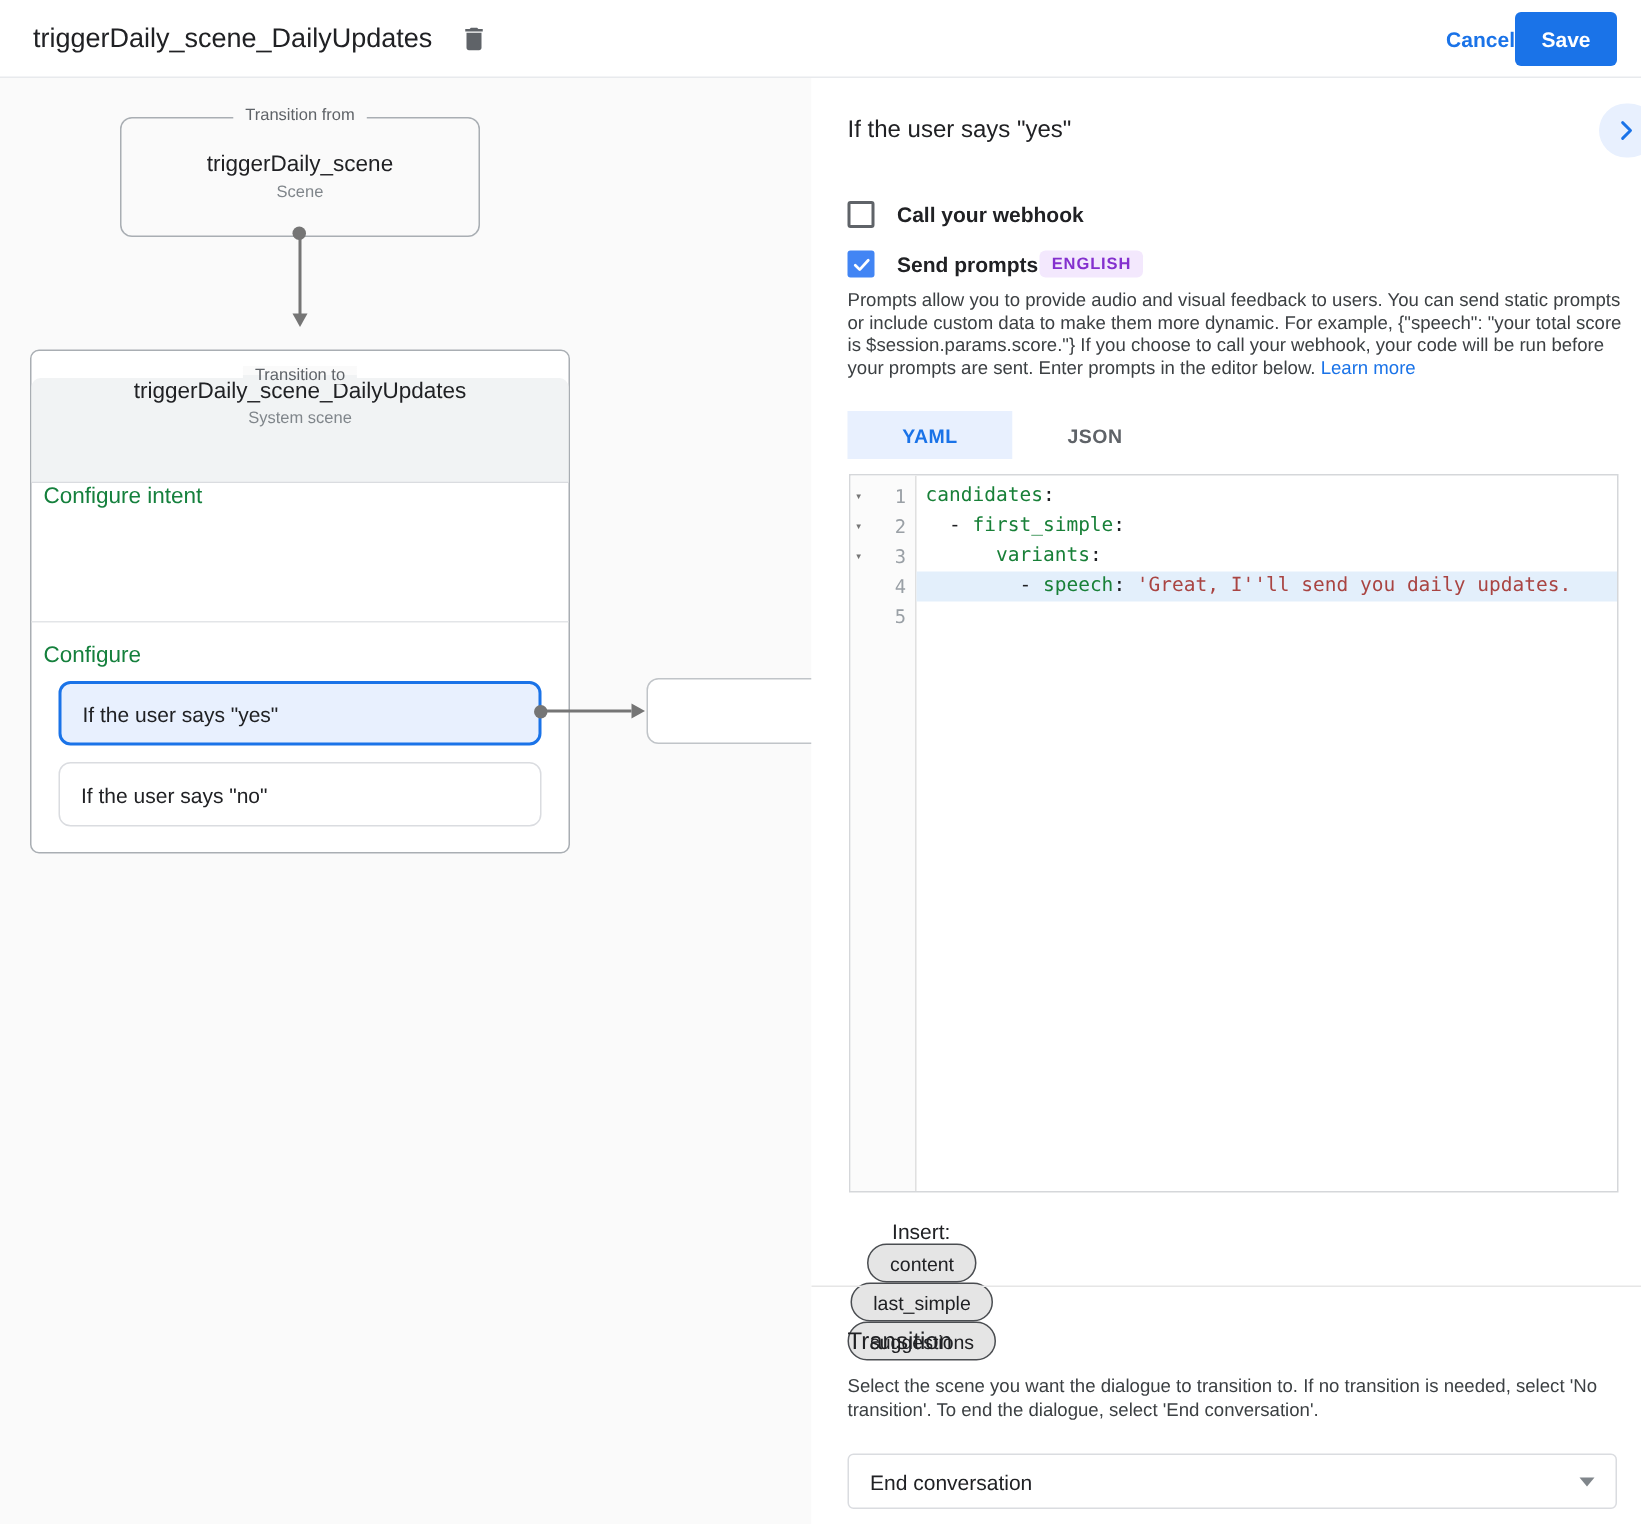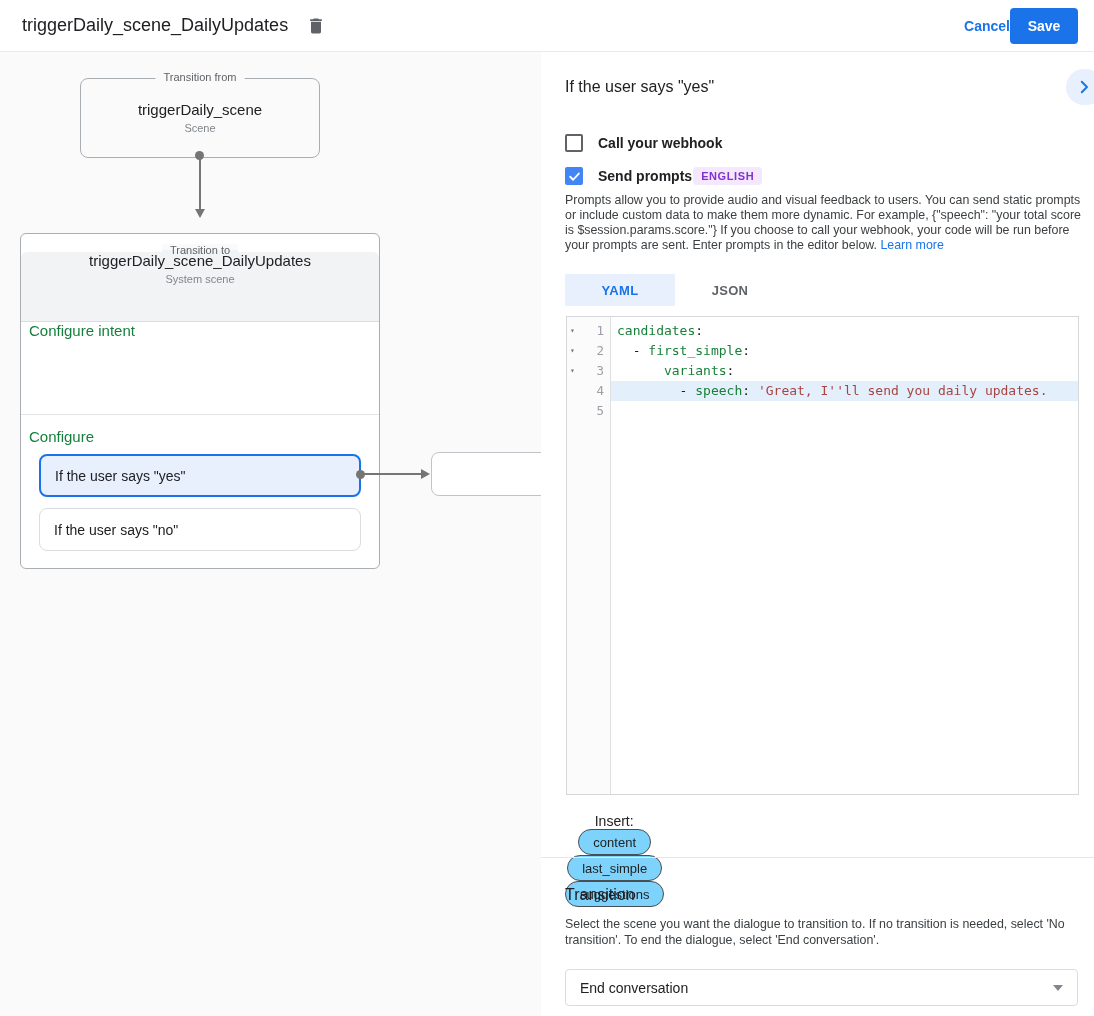--- a/index.html
+++ b/index.html
@@ -87,21 +87,21 @@
   .ed-row { display:flex; height:20px; line-height:20px; }
   .gut { width:44px; flex:none; display:flex; align-items:center; padding:0 7px 0 3px; }
   .fold { width:11px; font-size:8px; color:#757575; cursor:pointer; }
   .lnum { flex:1; text-align:right; font-size:12.5px; color:#9aa0a6; }
   .code { flex:1; white-space:pre; padding-left:6px; overflow:hidden; cursor:text; }
   .code.hl { background:#e3effb; }
   .tok-key { color:#188038; } .tok-plain { color:#202124; } .tok-string { color:#a94442; }
 
   #insert-row { position:absolute; left:24px; top:761px; display:flex; align-items:center;flex-direction:column; }
   #insert-label { font-size:14px; color:#202124; margin-right:10px; }
-  .chip { height:26px; border:1px solid #4a4d51; border-radius:13px; background:#7dd3fc; display:flex; align-items:center;
+  .chip { height:26px; border:1px solid #4a4d51; border-radius:13px; background:#e5e5e5; display:flex; align-items:center;
           padding:0 14px; font-size:13px; color:#202124; margin-right:9px; cursor:pointer; }
 
   #panel-divider { position:absolute; left:0; top:805px; width:553px; height:1px; background:#e6e6e6; }
 
   #transition-heading { position:absolute; left:24px; top:834px; font-size:16px; color:#202124; }
   #transition-desc { position:absolute; left:24px; top:864px; width:505px; font-size:12.4px; line-height:16px; color:#3c4043; }
   #transition-select { position:absolute; left:24px; top:917px; width:513px; height:37px; border:1px solid #dadce0;
                        border-radius:4px; background:#fff; display:flex; align-items:center; padding:0 14px;
                        font-size:14px; color:#202124; cursor:pointer; }
   #select-caret { margin-left:auto; width:0; height:0; border-left:5px solid transparent; border-right:5px solid transparent;

